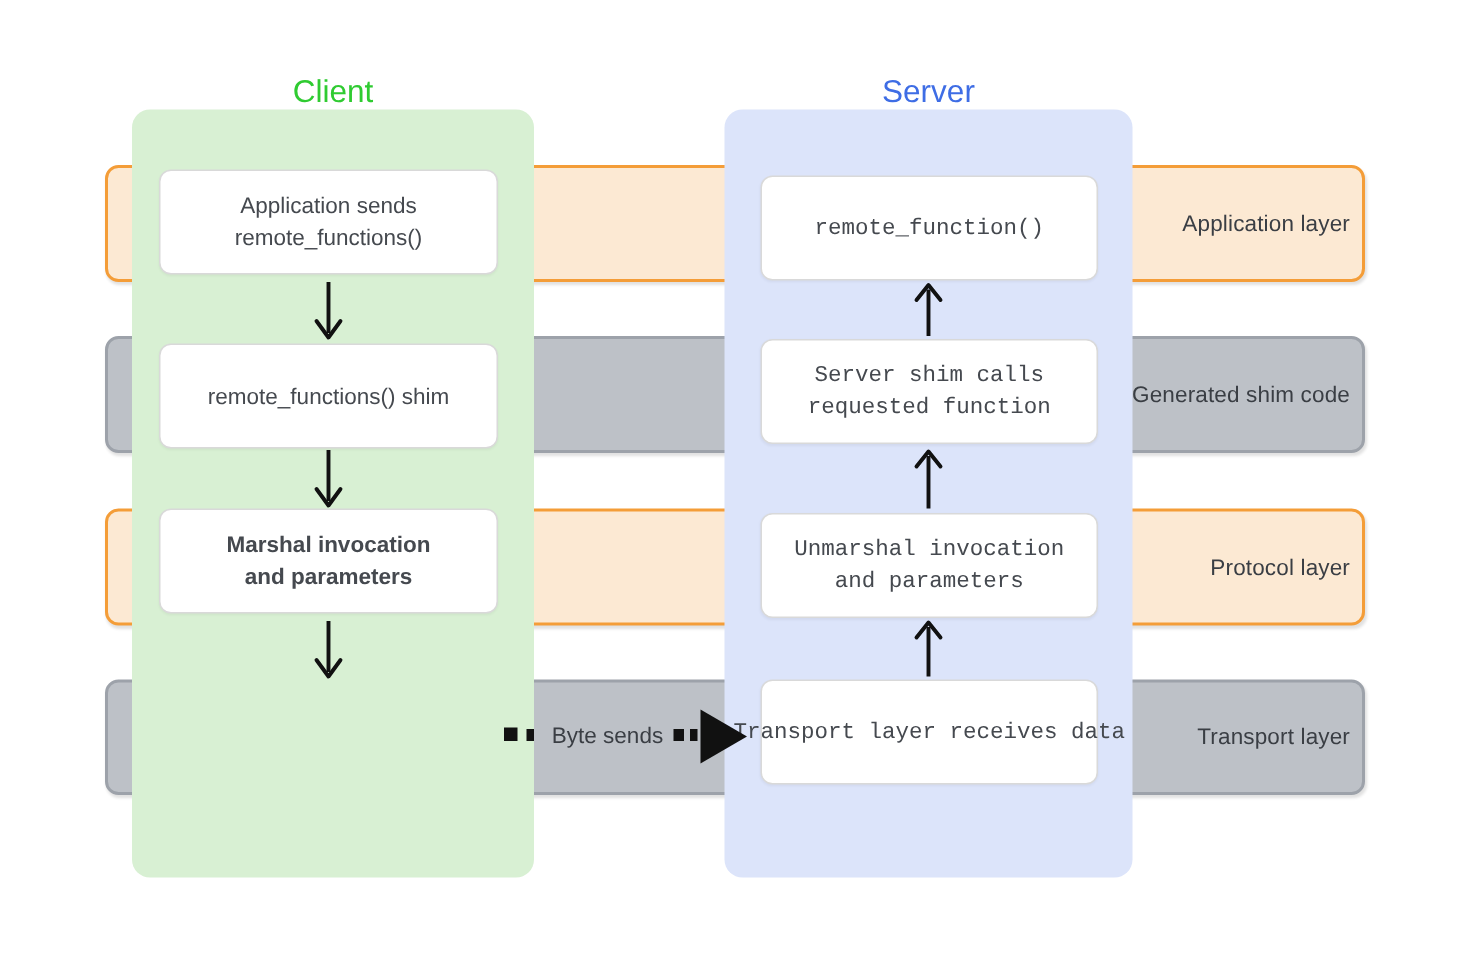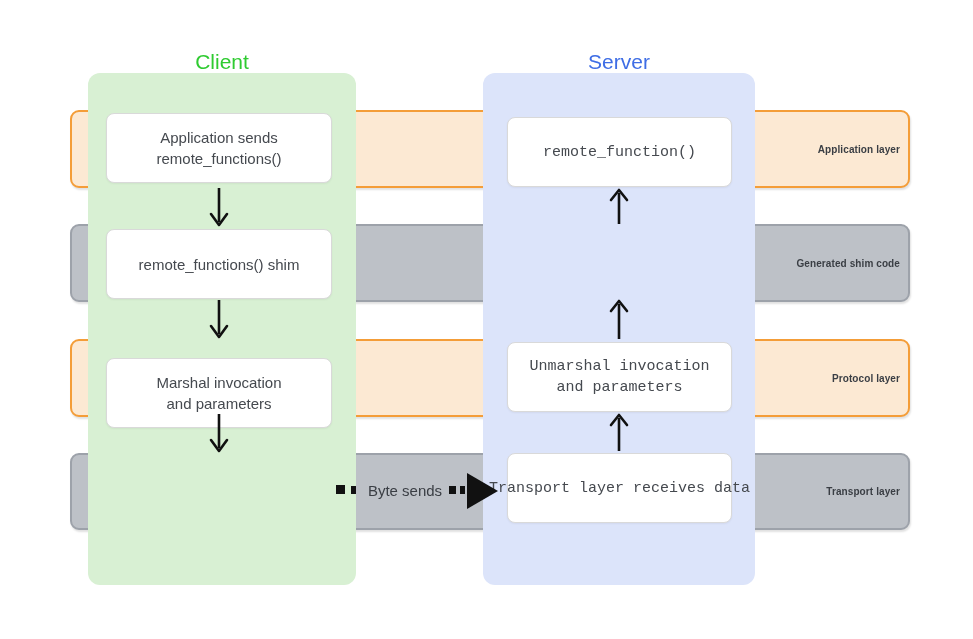--- a/index.html
+++ b/index.html
@@ -23,21 +23,21 @@
   }
   .band.orange{
     background:var(--orange-band-fill);
     border:2px solid var(--orange-band-border);
   }
   .band.gray{
     background:var(--gray-band-fill);
     border:2px solid var(--gray-band-border);
   }
   .band-label{
-    font-size:10px;font-weight:bold;color:var(--layer-text);
+    font-size:15px;font-weight:normal;color:var(--layer-text);
     letter-spacing:0.1px;
   }
   
   .panel{
     position:absolute;top:73px;height:512px;border-radius:12px;z-index:2;
   }
   #client-panel{left:88px;width:268px;background:var(--client-panel);}
   #server-panel{left:483px;width:272px;background:var(--server-panel);}
   .panel-title{
     position:absolute;top:49px;height:26px;line-height:26px;
@@ -105,28 +105,32 @@
   <div class="panel" id="server-panel"></div>
 
   <div class="flow-box c-box" style="top:113px;">
     <span>Application sends</span>
     <span>remote_functions()</span>
   </div>
   <div class="flow-box c-box" style="top:229px;">
     <span>remote_functions() shim</span>
     <span></span>
   </div>
-  <div class="flow-box c-box" style="top:358px;">
+  <div class="flow-box c-box" style="top:339px;font-weight:bold;">
     <span>Marshal invocation</span>
     <span>and parameters</span>
   </div>
 
   <div class="flow-box s-box" style="top:117px;">
     <span>remote_function()</span>
     <span></span>
+  </div>
+  <div class="flow-box s-box" style="top:226px;">
+    <span>Server shim calls</span>
+    <span>requested function</span>
   </div>
   <div class="flow-box s-box" style="top:342px;">
     <span>Unmarshal invocation</span>
     <span>and parameters</span>
   </div>
   <div class="flow-box s-box" style="top:453px;">
     <span>Transport layer receives data</span>
     <span></span>
   </div>
 

